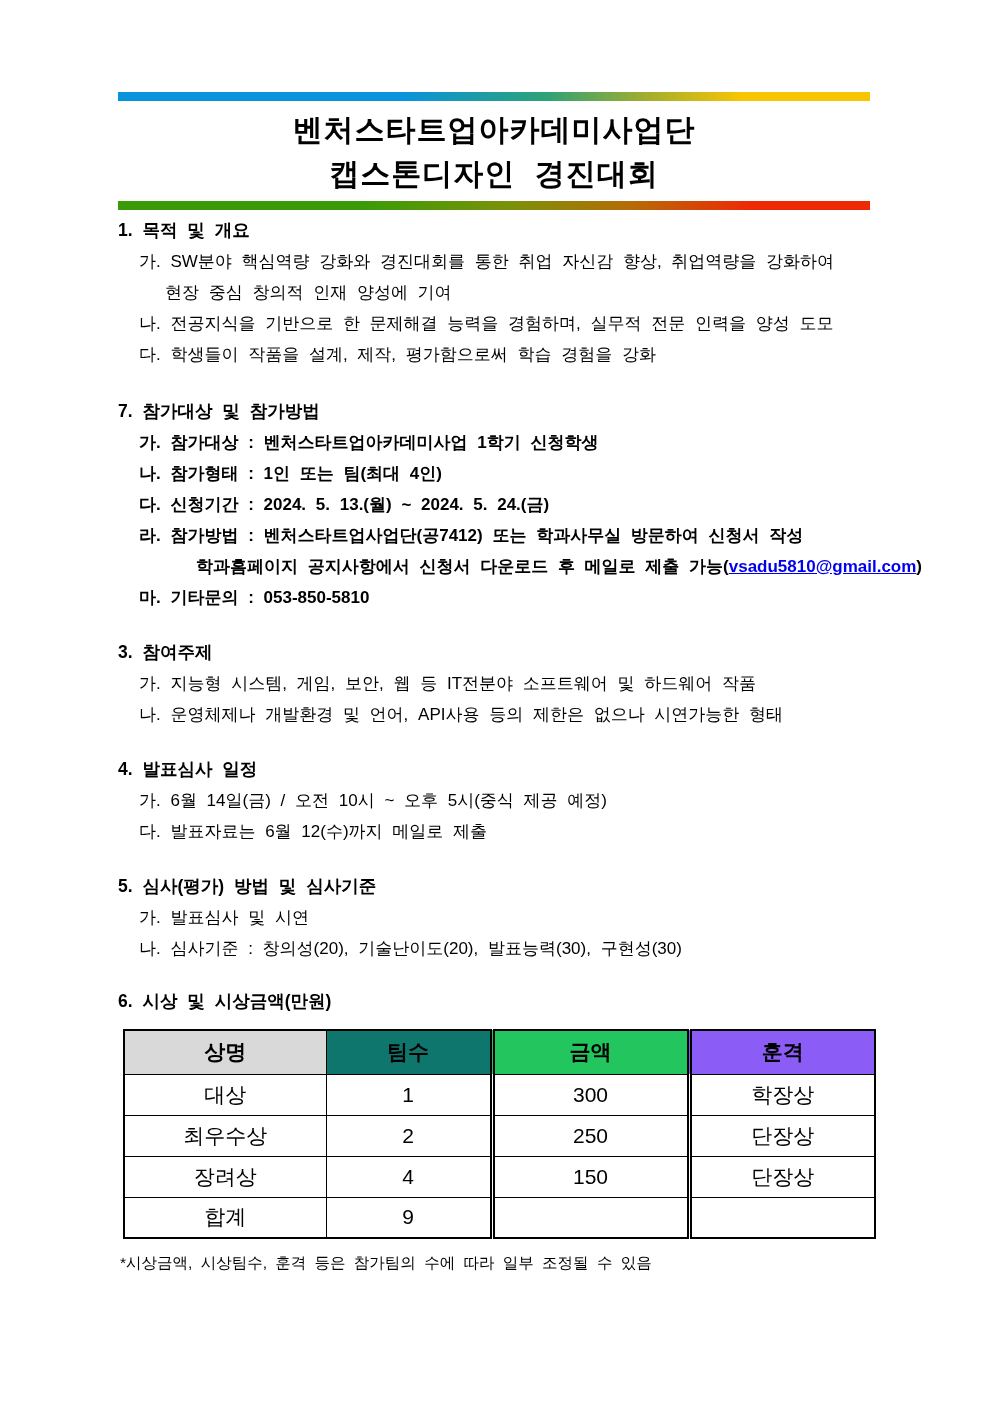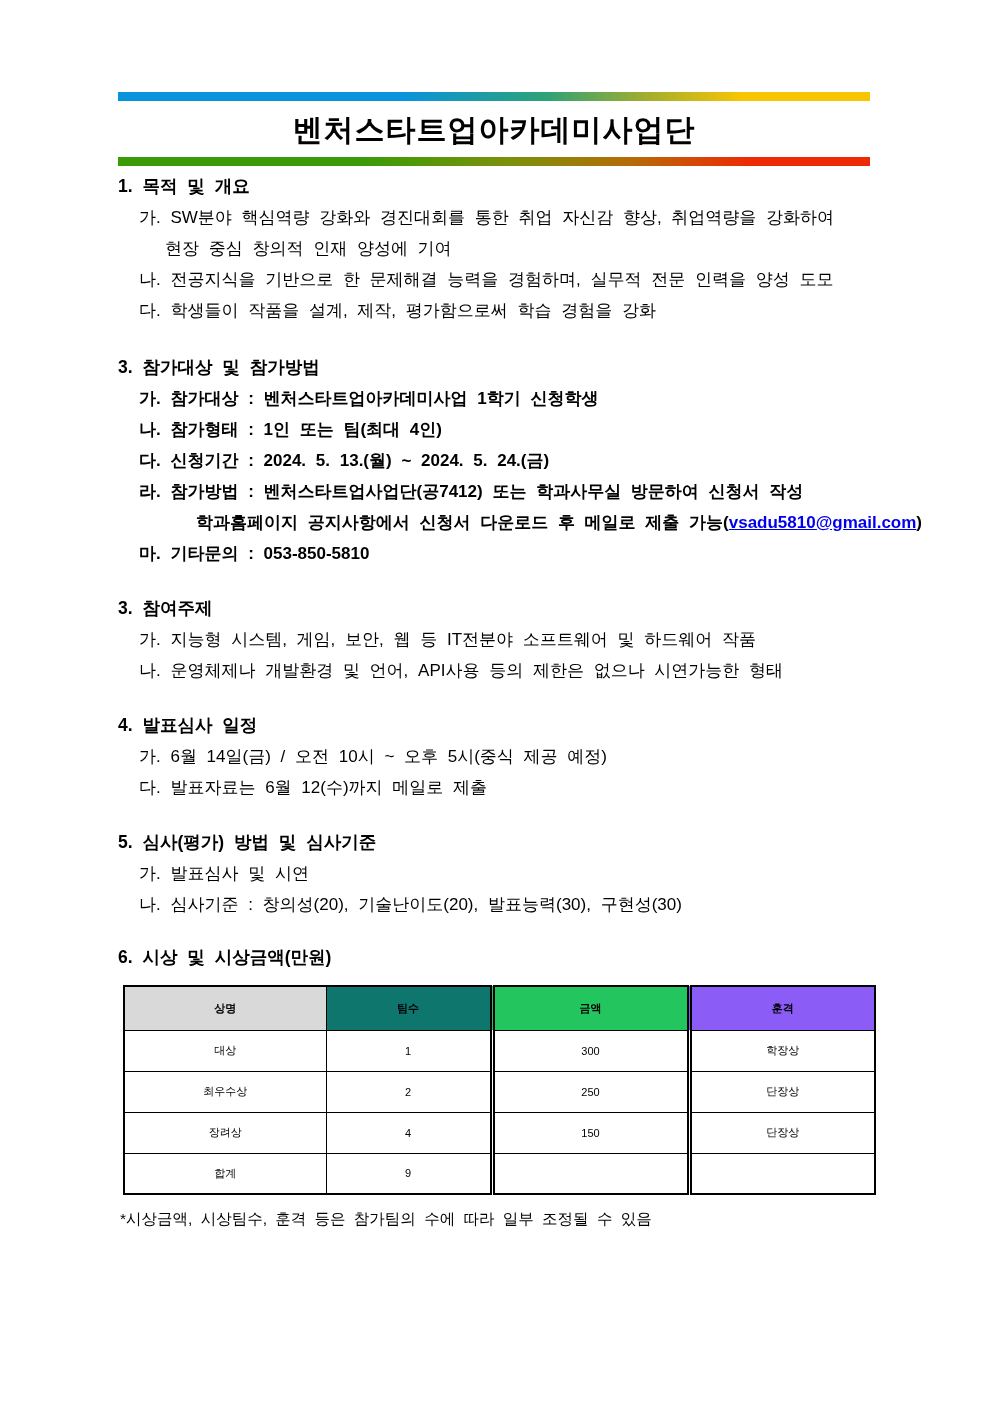--- a/index.html
+++ b/index.html
@@ -55,21 +55,21 @@
     border-collapse: collapse;
     table-layout: fixed;
     width: 751px;
     margin: 12px 0 0 5px;
     border: 2px solid #000000;
   }
   .award-table th, .award-table td {
     border: 1px solid #000000;
     text-align: center;
     vertical-align: middle;
-    font-size: 11px;
+    font-size: 21px;
     padding: 0;
   }
   .award-table th {
     height: 44px;
     background: #d9d9d9;
     font-weight: 700;
   }
   .award-table td { height: 41px; font-weight: 400; }
   .award-table th.dbl, .award-table td.dbl { border-left: 5px double #000000; }
   .footnote {
@@ -81,34 +81,35 @@
 </style>
 </head>
 <body>
 
 <div class="page">
 
   <div class="bar" style="background: linear-gradient(to right, rgb(8, 148, 220) 0%, rgb(8, 148, 220) 38%, rgb(46, 162, 119) 57%, rgb(160, 173, 46) 70%, rgb(248, 197, 3) 83%, rgb(248, 197, 3) 100%);"></div>
 
   <div class="title-block">
     <div class="title-line">벤처스타트업아카데미사업단</div>
+    <div class="title-line">캡스톤디자인 경진대회</div>
   </div>
 
   <div class="bar" style="background: linear-gradient(to right, rgb(59, 155, 6) 0%, rgb(59, 155, 6) 33%, rgb(123, 145, 10) 52%, rgb(181, 108, 6) 68%, rgb(238, 42, 4) 84%, rgb(238, 42, 4) 100%);"></div>
 
   <div class="section sec1">
     <div class="sec-heading">1. 목적 및 개요</div>
     <div class="line">가. SW분야 핵심역량 강화와 경진대회를 통한 취업 자신감 향상, 취업역량을 강화하여</div>
     <div class="line ind2">현장 중심 창의적 인재 양성에 기여</div>
     <div class="line">나. 전공지식을 기반으로 한 문제해결 능력을 경험하며, 실무적 전문 인력을 양성 도모</div>
     <div class="line">다. 학생들이 작품을 설계, 제작, 평가함으로써 학습 경험을 강화</div>
   </div>
 
   <div class="section sec2 bold-items">
-    <div class="sec-heading">3. 참가대상 및 참가방법</div>
+    <div class="sec-heading">7. 참가대상 및 참가방법</div>
     <div class="line">가. 참가대상 : 벤처스타트업아카데미사업 1학기 신청학생</div>
     <div class="line">나. 참가형태 : 1인 또는 팀(최대 4인)</div>
     <div class="line">다. 신청기간 : 2024. 5. 13.(월) ~ 2024. 5. 24.(금)</div>
     <div class="line">라. 참가방법 : 벤처스타트업사업단(공7412) 또는 학과사무실 방문하여 신청서 작성</div>
     <div class="line ind2"><span>학과홈페이지 공지사항에서 신청서 다운로드 후 메일로 제출 가능(</span><a class="email-link">vsadu5810@gmail.com</a><span>)</span></div>
     <div class="line">마. 기타문의 : 053-850-5810</div>
   </div>
 
   <div class="section sec3">
     <div class="sec-heading">3. 참여주제</div>

